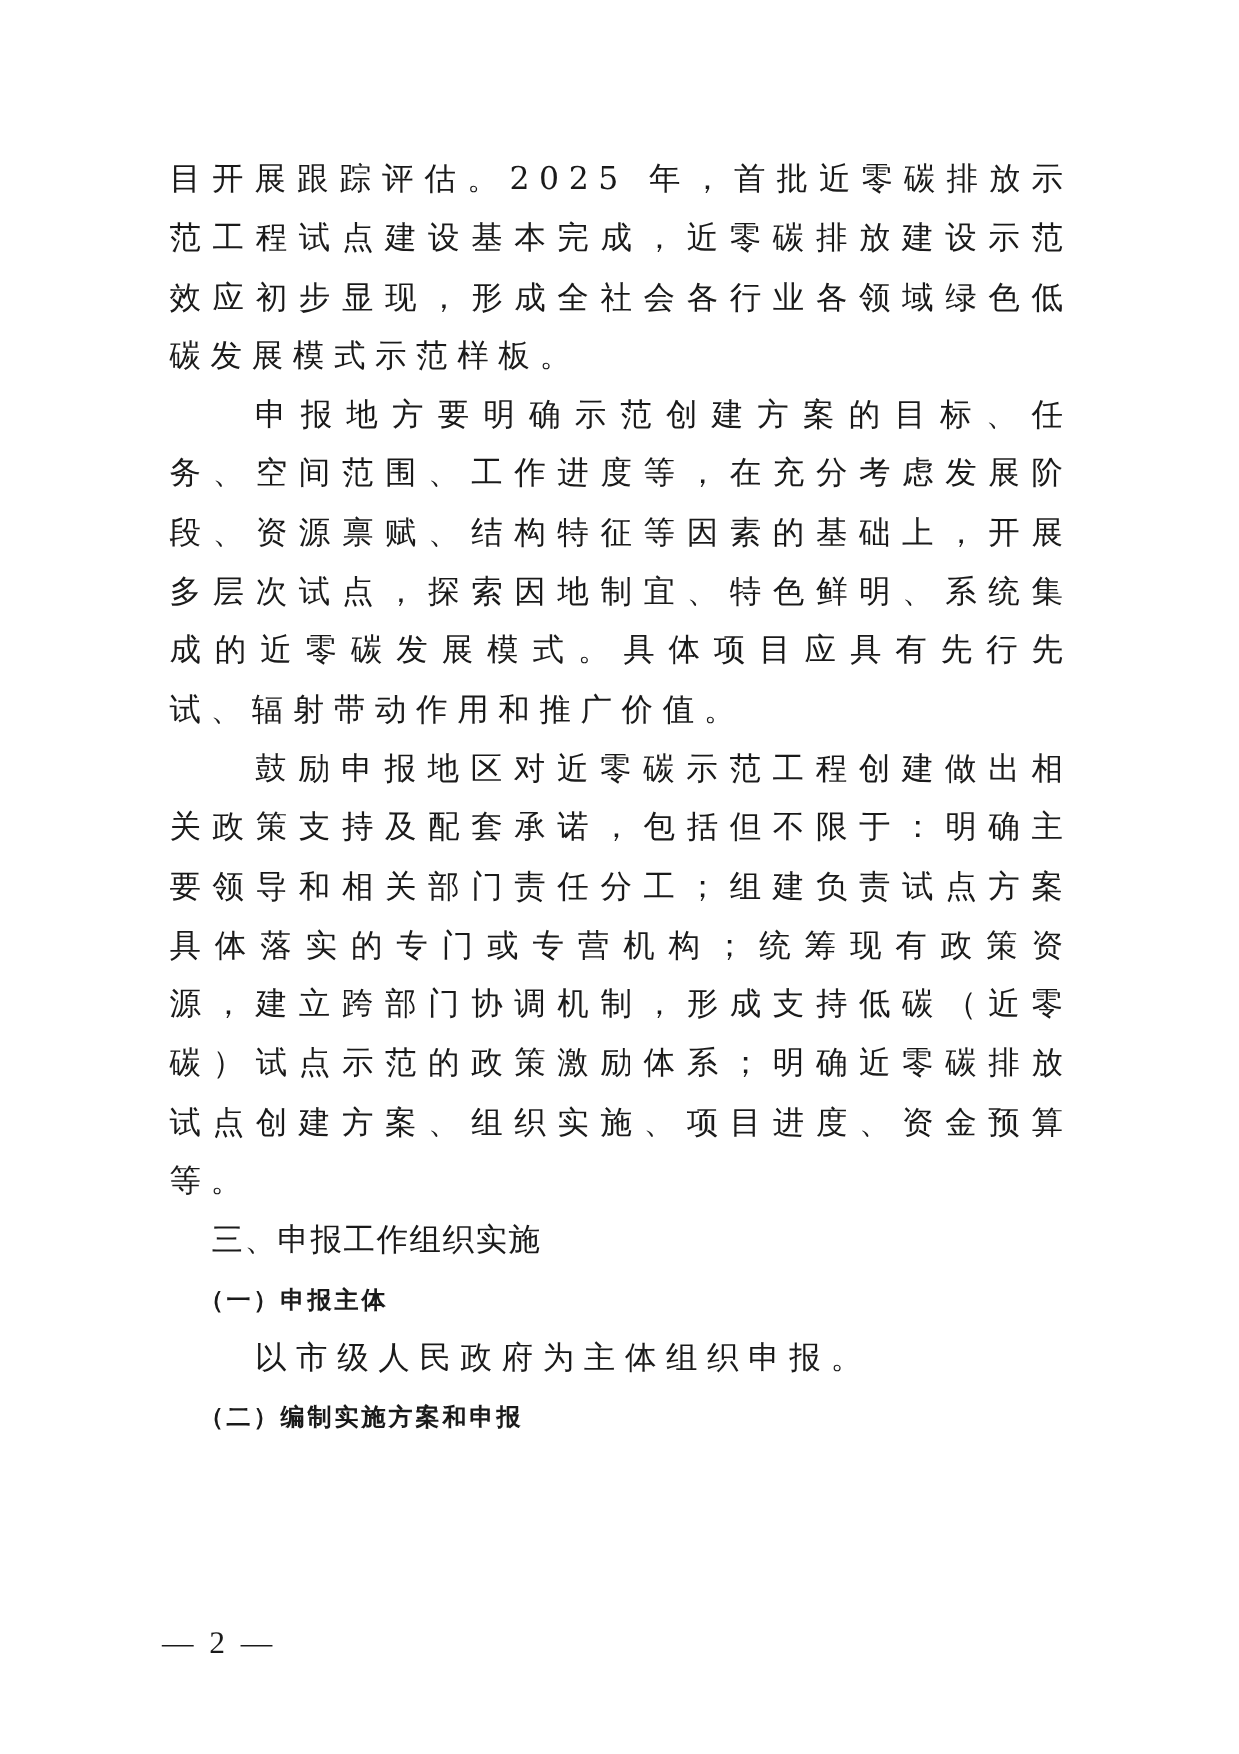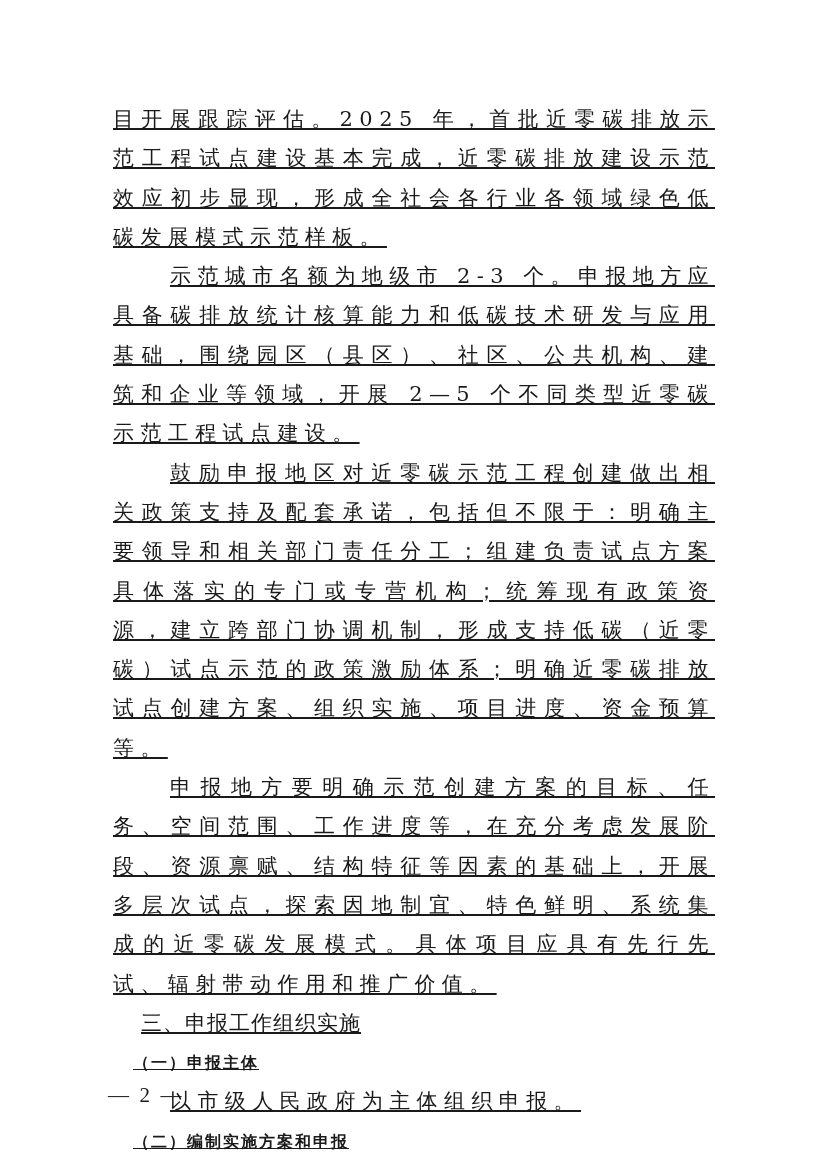--- a/index.html
+++ b/index.html
@@ -3,21 +3,21 @@
 <meta charset="utf-8">
 <style>
   html, body { margin: 0; padding: 0; background: #ffffff; }
   body { width: 826px; height: 1169px; position: relative; overflow: hidden; }
   .page {
     position: absolute; left: 113px; top: 100px; width: 602px;
     font-family: "DejaVu Serif", "Liberation Serif", serif;
     color: #1a1a1a; font-size: 21px; line-height: 39.3px;
     letter-spacing: 6.4px; text-align: justify; text-align-last: left;
   }
-  .page p { margin: 0; text-decoration: underline; }
+  .page p { margin: 0; }
   .indent { text-indent: 57px; }
   .heading {
     font-family: "DejaVu Sans", "Liberation Sans", sans-serif;
     text-indent: 28px; letter-spacing: 1px; font-size: 21px;
   }
   .subheading {
     font-family: "DejaVu Sans", "Liberation Sans", sans-serif;
     font-weight: bold; text-indent: 20px; letter-spacing: 2px; font-size: 16px;
   }
   .pagenum {
@@ -25,23 +25,22 @@
     font-family: "Liberation Serif", "DejaVu Serif", serif;
     font-size: 21px; color: #1a1a1a; letter-spacing: 0;
     white-space: pre;
   }
 </style>
 </head>
 <body>
 
 <div class="page">
   <p>目开展跟踪评估。2025 年，首批近零碳排放示范工程试点建设基本完成，近零碳排放建设示范效应初步显现，形成全社会各行业各领域绿色低碳发展模式示范样板。</p>
-  <p class="indent">示范城市名额为地级市 2-3 个。申报地方应具备碳排放统计核算能力和低碳技术研发与应用基础，围绕园区（县区）、社区、公共机构、建筑和企业等领域，开展 2—5 个不同类型近零碳示范工程试点建设。</p>
+  <p class="indent">申报地方要明确示范创建方案的目标、任务、空间范围、工作进度等，在充分考虑发展阶段、资源禀赋、结构特征等因素的基础上，开展多层次试点，探索因地制宜、特色鲜明、系统集成的近零碳发展模式。具体项目应具有先行先试、辐射带动作用和推广价值。</p>
   <p class="indent">鼓励申报地区对近零碳示范工程创建做出相关政策支持及配套承诺，包括但不限于：明确主要领导和相关部门责任分工；组建负责试点方案具体落实的专门或专营机构；统筹现有政策资源，建立跨部门协调机制，形成支持低碳（近零碳）试点示范的政策激励体系；明确近零碳排放试点创建方案、组织实施、项目进度、资金预算等。</p>
-  <p class="indent">申报地方要明确示范创建方案的目标、任务、空间范围、工作进度等，在充分考虑发展阶段、资源禀赋、结构特征等因素的基础上，开展多层次试点，探索因地制宜、特色鲜明、系统集成的近零碳发展模式。具体项目应具有先行先试、辐射带动作用和推广价值。</p>
   <p class="heading">三、申报工作组织实施</p>
   <p class="subheading">（一）申报主体</p>
   <p class="indent">以市级人民政府为主体组织申报。</p>
   <p class="subheading">（二）编制实施方案和申报</p>
 
 </div>
 
 <div class="pagenum">—  2  —</div>
 
 </body></html>

